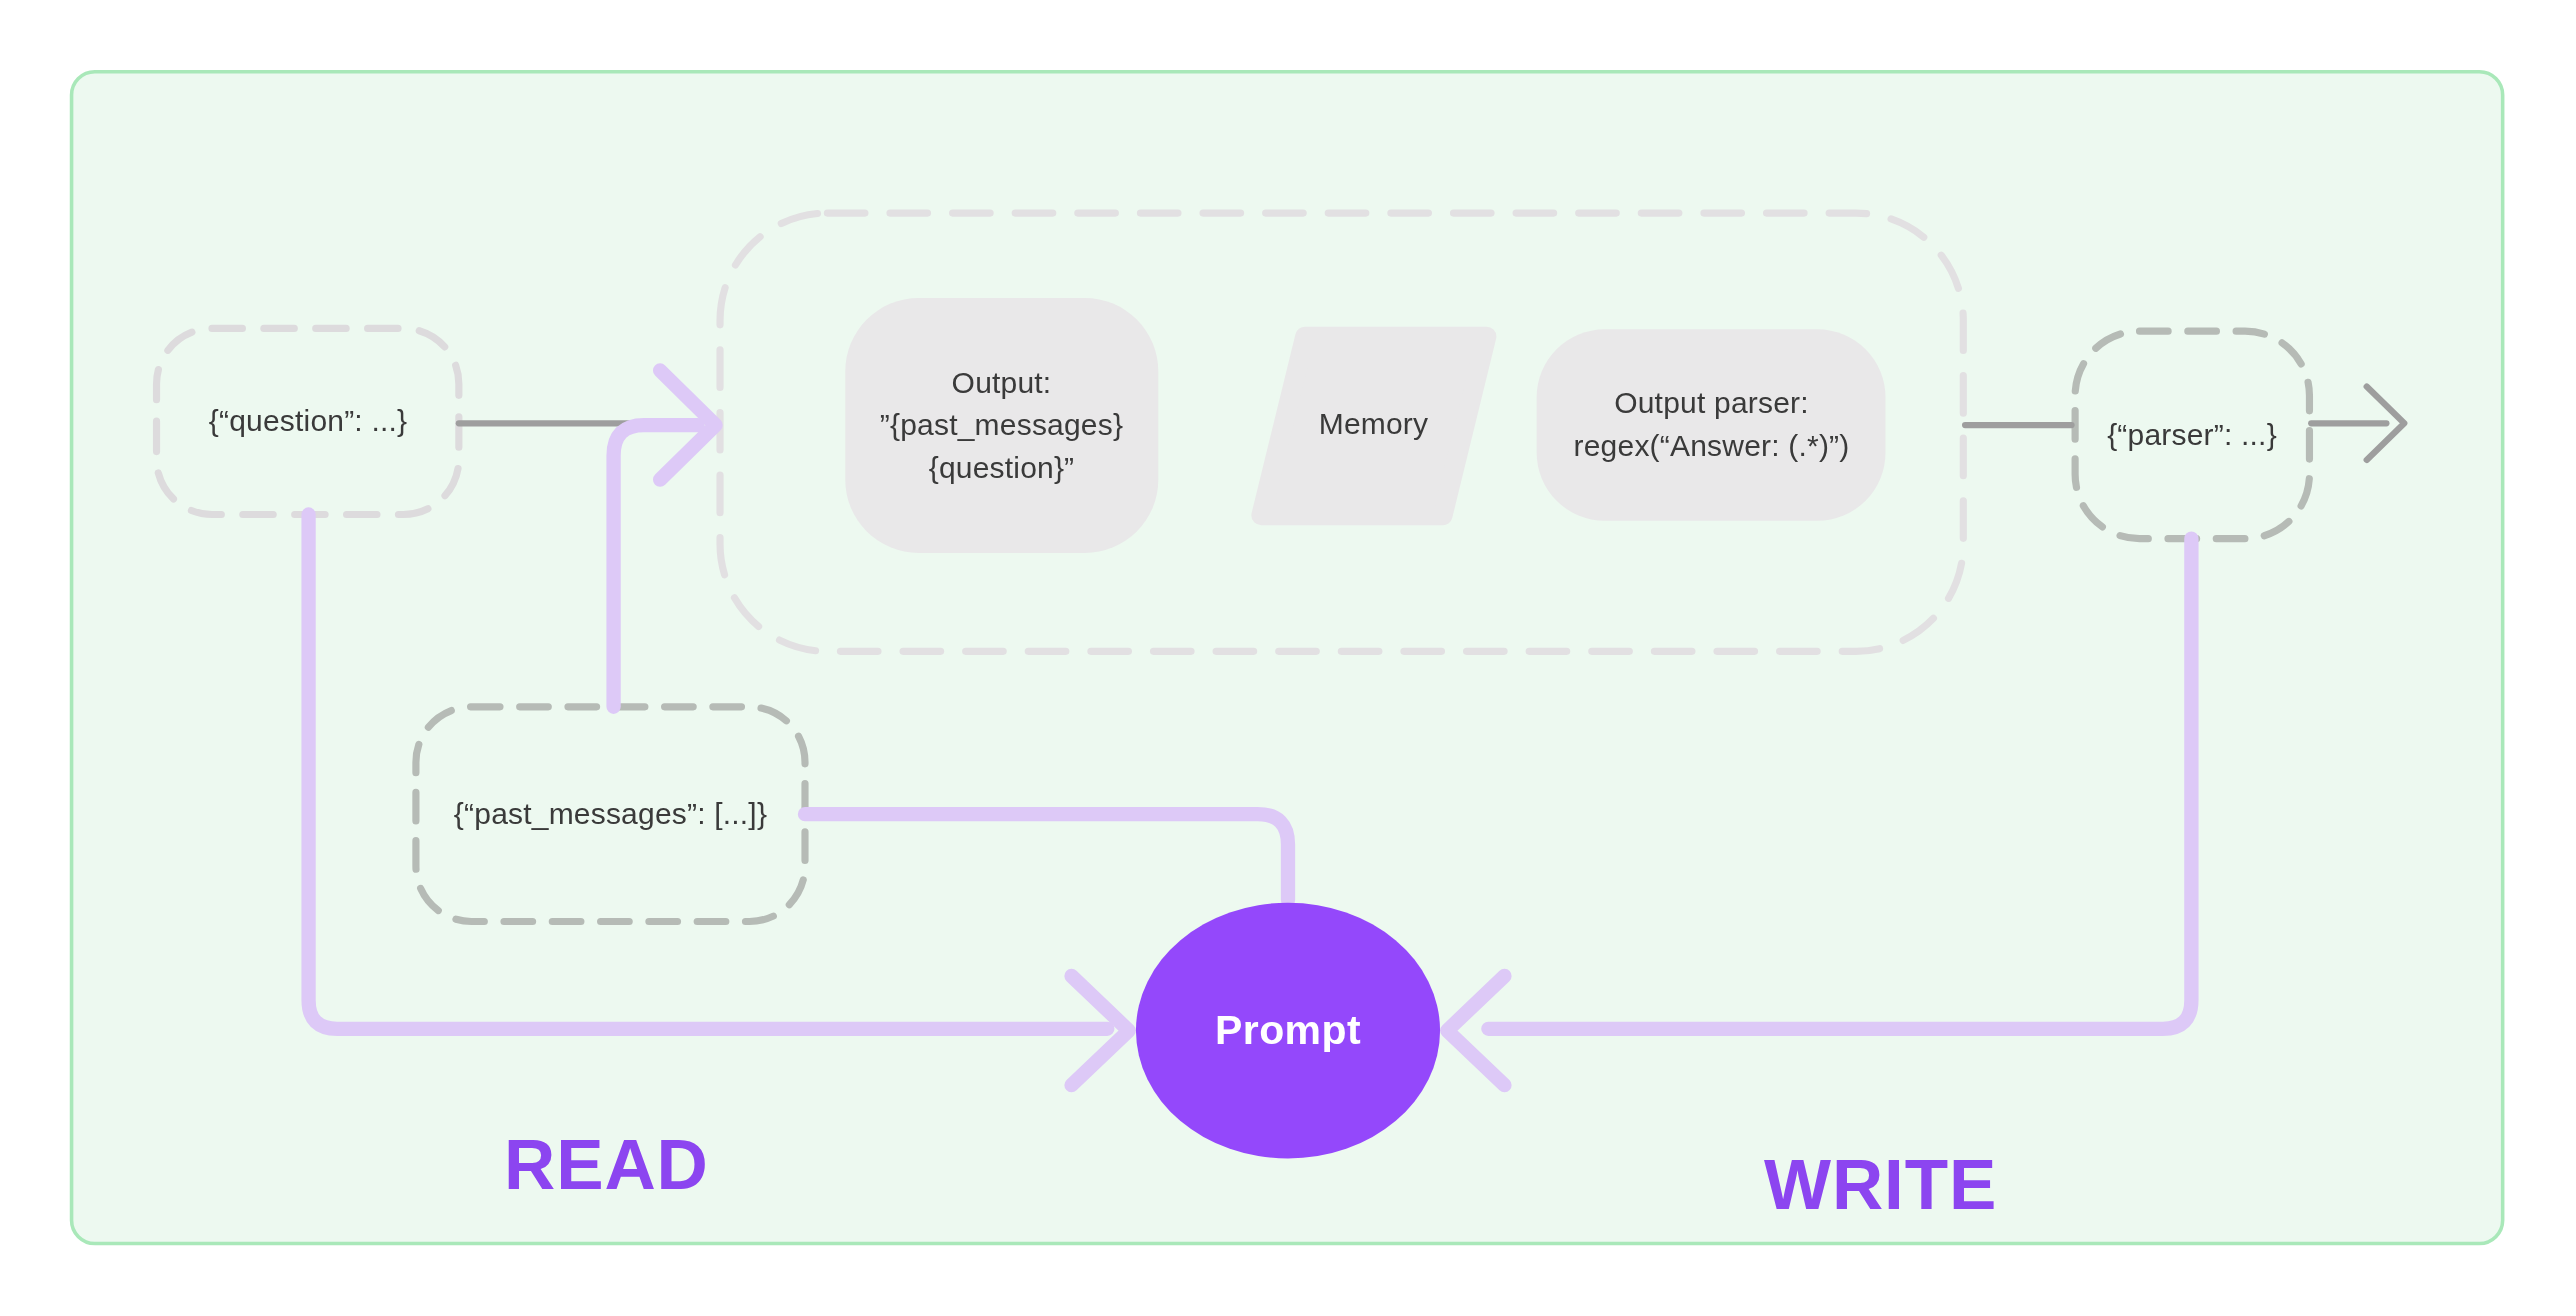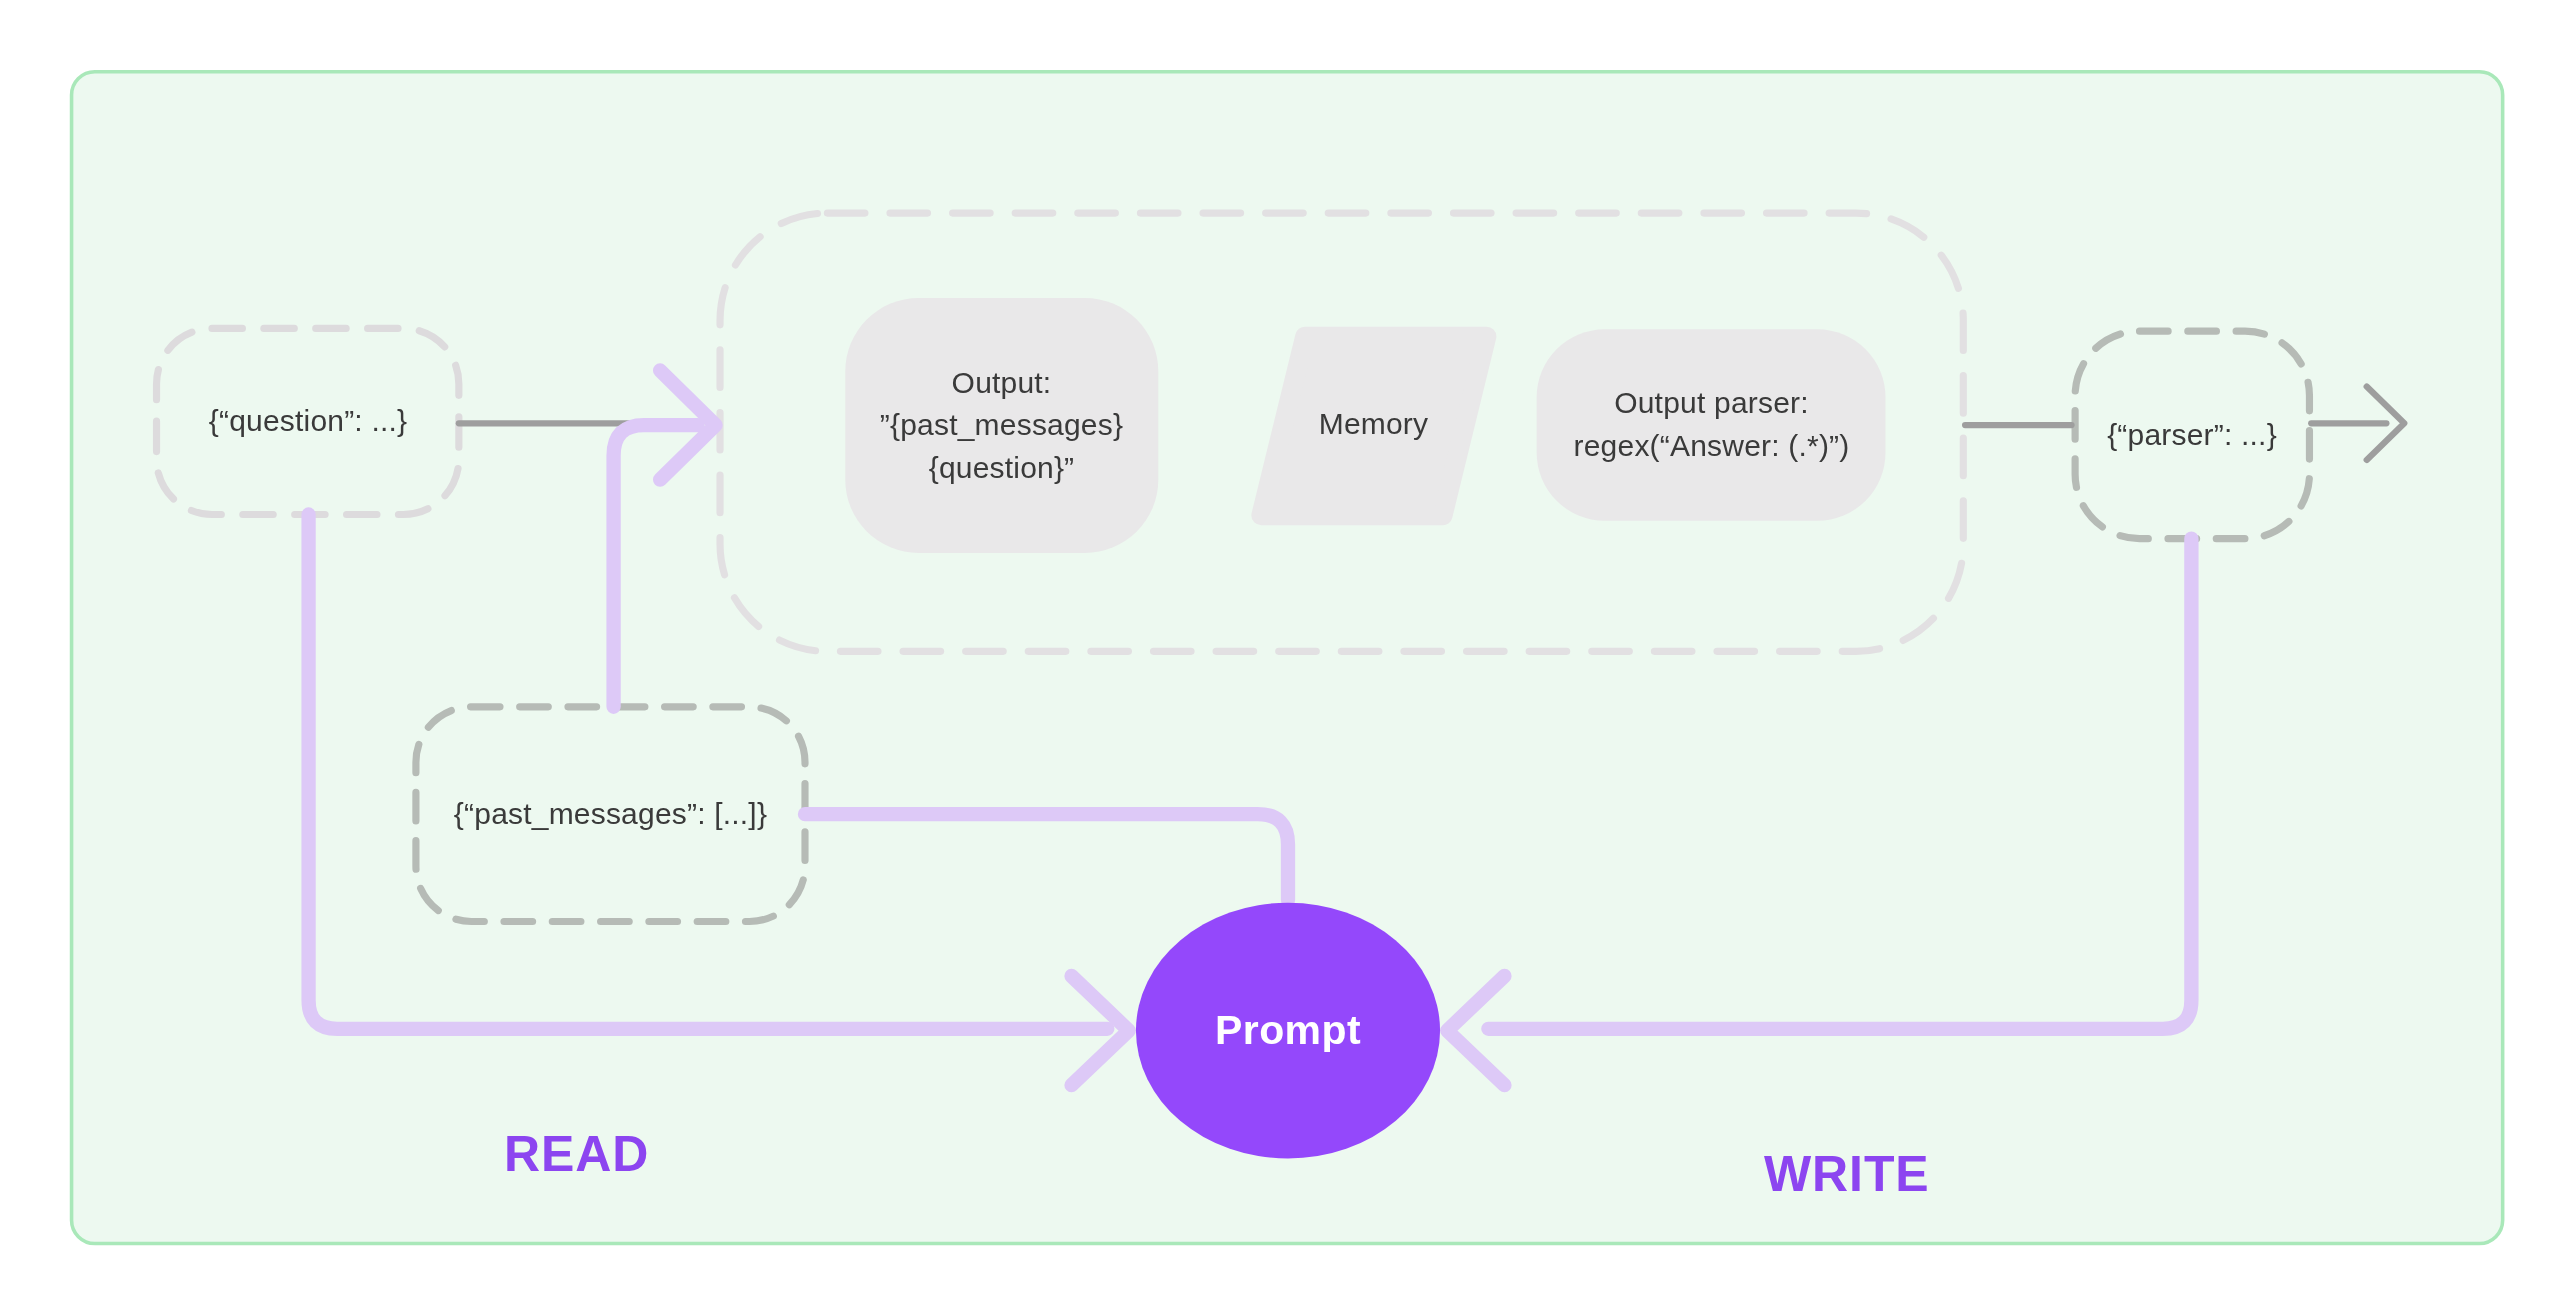--- a/index.html
+++ b/index.html
@@ -34,21 +34,21 @@
   .lav-wire{fill:none;stroke:var(--lavender);stroke-width:16;stroke-linecap:round;stroke-linejoin:round;}
   .memory-shape{fill:var(--memory-fill);}
   
   .label{
     position:absolute;display:flex;align-items:center;justify-content:center;
     text-align:center;color:var(--node-text);font-size:30px;line-height:1.42;
     white-space:pre-line;letter-spacing:0.2px;
   }
   .memory-label{color:var(--memory-text);font-size:41px;font-weight:700;letter-spacing:0.4px;}
   .big-label{
-    position:absolute;color:var(--label-purple);font-size:50px;font-weight:600;
+    position:absolute;color:var(--label-purple);font-size:71px;font-weight:600;
     letter-spacing:0.9px;line-height:1;
   }
 </style>
 </head>
 <body>
 
 <div class="canvas">
 
   <svg class="wires" viewBox="0 0 2880 1472">
 

